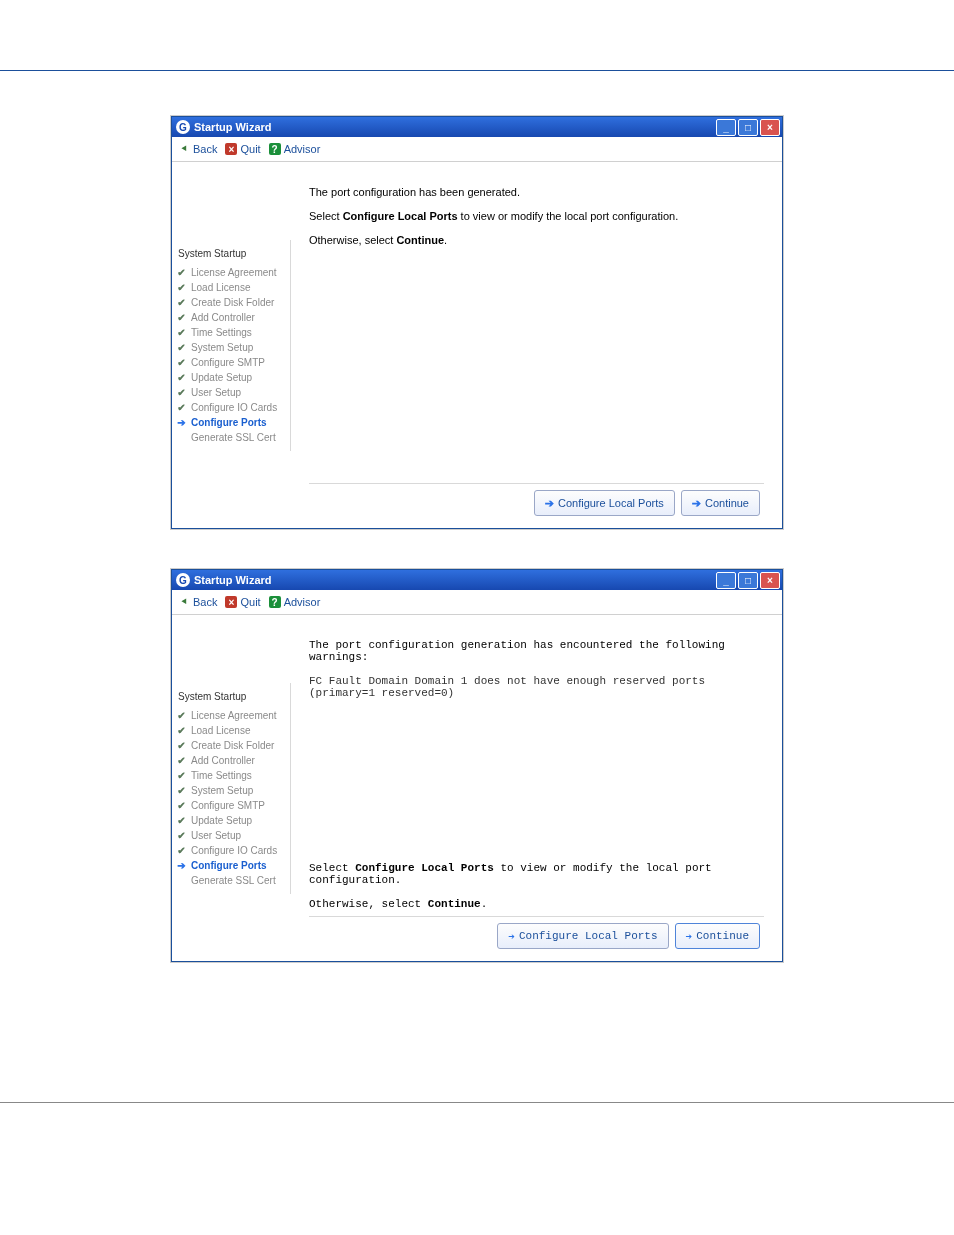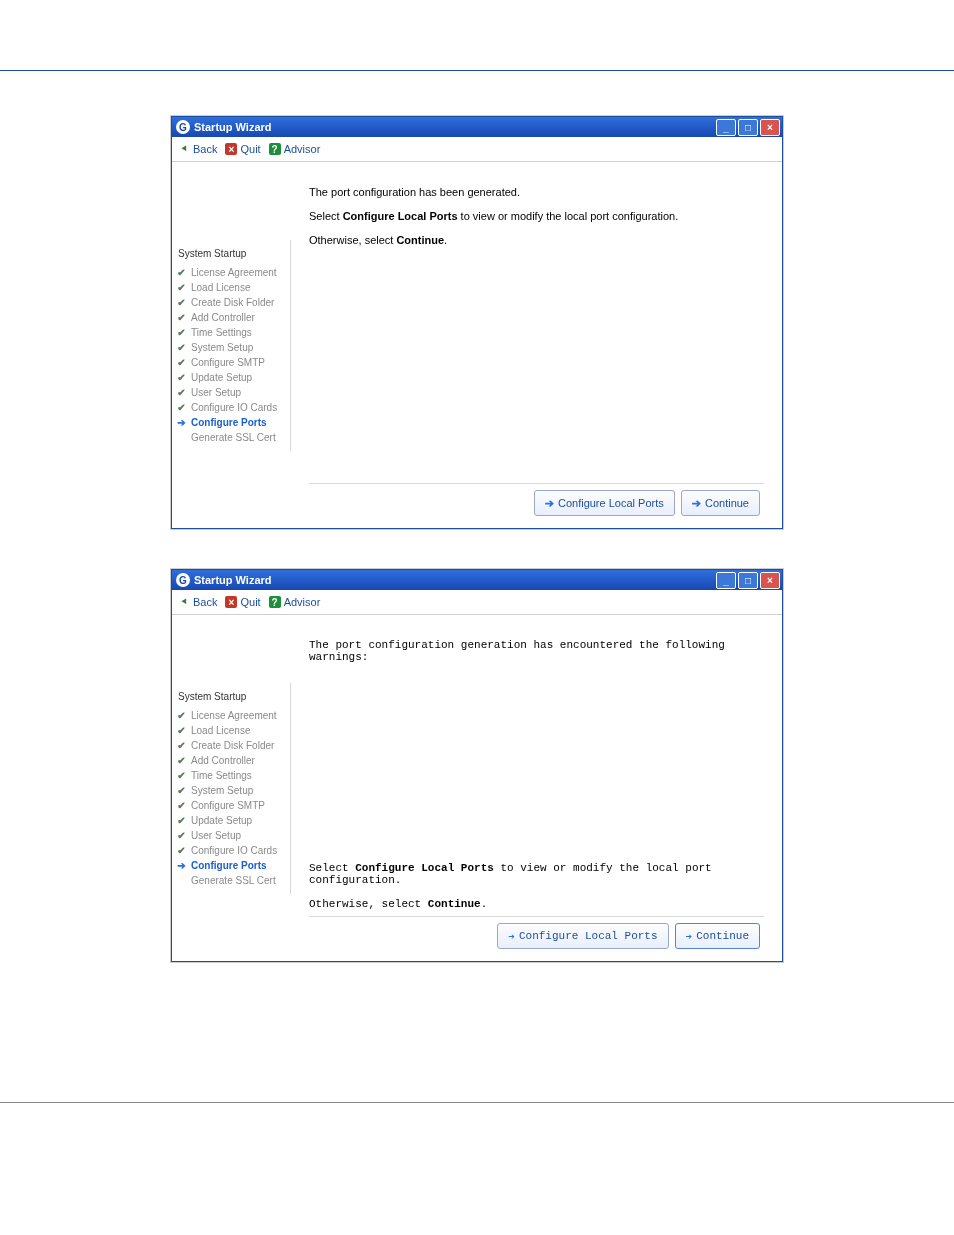--- a/index.html
+++ b/index.html
@@ -338,20 +338,21 @@
             <span>Configure Ports</span>
           </div>
           <div class="side-item plain">
             <span class="step-icon ">•</span>
             <span>Generate SSL Cert</span>
           </div>
         </div>
     </div>
     <div class="content tall">
       <p>The port configuration generation has encountered the following warnings:</p>
+      <p class="indent">FC Fault Domain Domain 1 does not have enough reserved ports (primary=1 reserved=0)</p>
       <div style="flex:1"></div>
       <p>
         <span>Select </span><b>Configure Local Ports</b><span> to view or modify the local port configuration.</span>
       </p>
       <p>
         <span>Otherwise, select </span><b>Continue</b><span>.</span>
       </p>
       <div class="btnbar">
         <span class="btn">
           <span class="arrow">➔</span>

